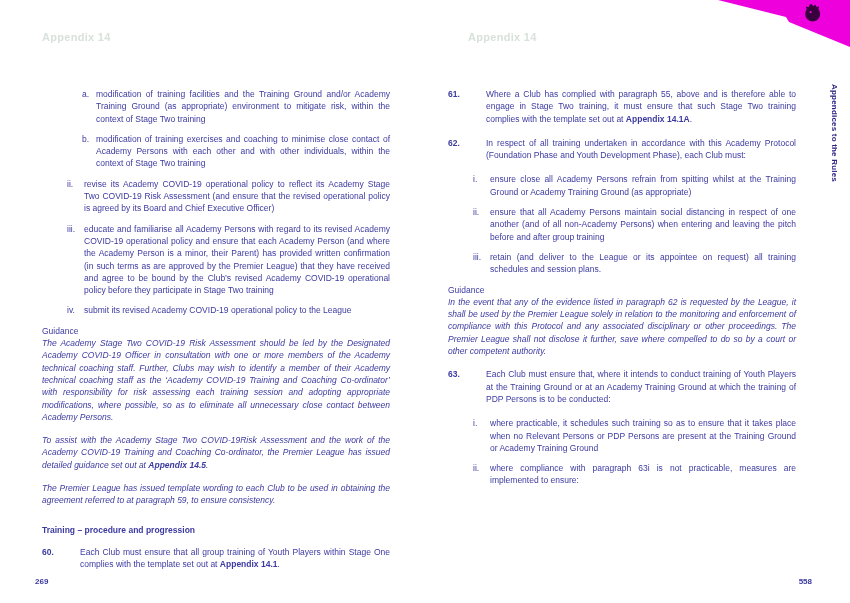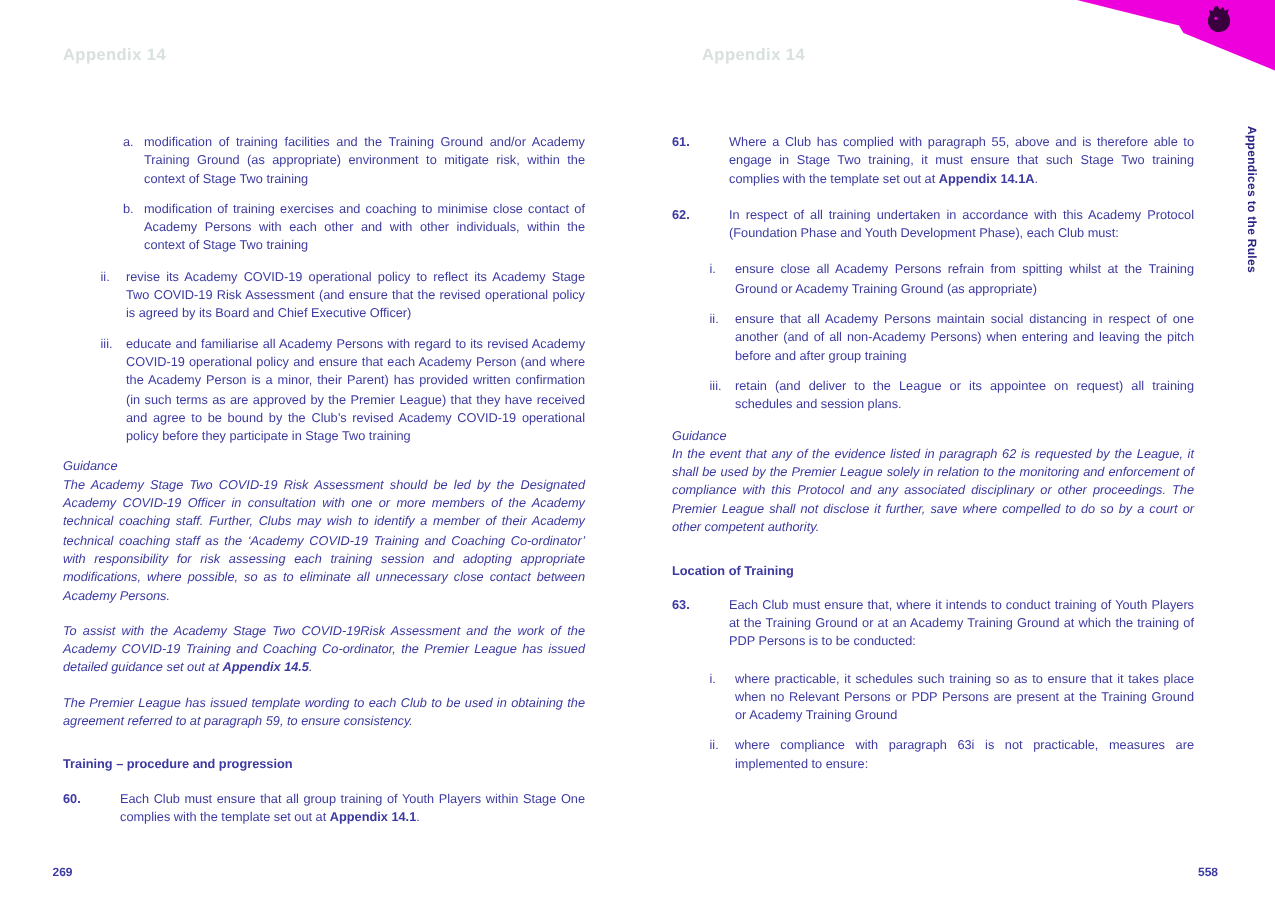--- a/index.html
+++ b/index.html
@@ -42,21 +42,21 @@
 
   .num { margin-bottom: 12px; }
   .num > .marker { width: 38px; font-weight: bold; }
 
   .sub { margin-left: 25px; }
   .sub > .marker { width: 17px; }
 
   .ab { margin-left: 40px; }
   .ab > .marker { width: 14px; }
 
-  .guidance-label { font-style: italic; margin-top: 5px; }
+  .guidance-label { margin-top: 5px; }
   .guidance {
     font-style: italic; text-align: justify;
     margin-bottom: 11px;
   }
   .heading { font-weight: bold; margin: 17px 0 10px; }
   .ref { font-weight: bold; }
 
   .pagenum {
     position: absolute; bottom: 17px;
     font-size: 8px; font-weight: bold; color: #3c3aa0;
@@ -97,20 +97,24 @@
     <div class="li sub">
       <span class="marker">ii.</span>
       <div class="li-text">revise its Academy COVID-19 operational policy to reflect its Academy Stage Two COVID-19 Risk Assessment (and ensure that the revised operational policy is agreed by its Board and Chief Executive Officer)</div>
     </div>
 
     <div class="li sub">
       <span class="marker">iii.</span>
       <div class="li-text">educate and familiarise all Academy Persons with regard to its revised Academy COVID-19 operational policy and ensure that each Academy Person (and where the Academy Person is a minor, their Parent) has provided written confirmation (in such terms as are approved by the Premier League) that they have received and agree to be bound by the Club’s revised Academy COVID-19 operational policy before they participate in Stage Two training</div>
     </div>
 
+    <div class="li sub">
+      <span class="marker">iv.</span>
+      <div class="li-text">submit its revised Academy COVID-19 operational policy to the League</div>
+    </div>
 
     <div class="guidance-label">Guidance</div>
     <div class="guidance">The Academy Stage Two COVID-19 Risk Assessment should be led by the Designated Academy COVID-19 Officer in consultation with one or more members of the Academy technical coaching staff. Further, Clubs may wish to identify a member of their Academy technical coaching staff as the ‘Academy COVID-19 Training and Coaching Co-ordinator’ with responsibility for risk assessing each training session and adopting appropriate modifications, where possible, so as to eliminate all unnecessary close contact between Academy Persons.</div>
 
     <div class="guidance"><span>To assist with the Academy Stage Two COVID-19Risk Assessment and the work of the Academy COVID-19 Training and Coaching Co-ordinator, the Premier League has issued detailed guidance set out at </span><span class="ref">Appendix 14.5</span><span>.</span></div>
 
     <div class="guidance">The Premier League has issued template wording to each Club to be used in obtaining the agreement referred to at paragraph 59, to ensure consistency.</div>
 
     <div class="heading">Training – procedure and progression</div>
 
@@ -144,21 +148,20 @@
     </div>
 
     <div class="li sub">
       <span class="marker">iii.</span>
       <div class="li-text">retain (and deliver to the League or its appointee on request) all training schedules and session plans.</div>
     </div>
 
     <div class="guidance-label">Guidance</div>
     <div class="guidance">In the event that any of the evidence listed in paragraph 62 is requested by the League, it shall be used by the Premier League solely in relation to the monitoring and enforcement of compliance with this Protocol and any associated disciplinary or other proceedings. The Premier League shall not disclose it further, save where compelled to do so by a court or other competent authority.</div>
 
-    <div class="heading">Location of Training</div>
 
     <div class="li num">
       <span class="marker">63.</span>
       <div class="li-text">Each Club must ensure that, where it intends to conduct training of Youth Players at the Training Ground or at an Academy Training Ground at which the training of PDP Persons is to be conducted:</div>
     </div>
 
     <div class="li sub">
       <span class="marker">i.</span>
       <div class="li-text">where practicable, it schedules such training so as to ensure that it takes place when no Relevant Persons or PDP Persons are present at the Training Ground or Academy Training Ground</div>
     </div>

